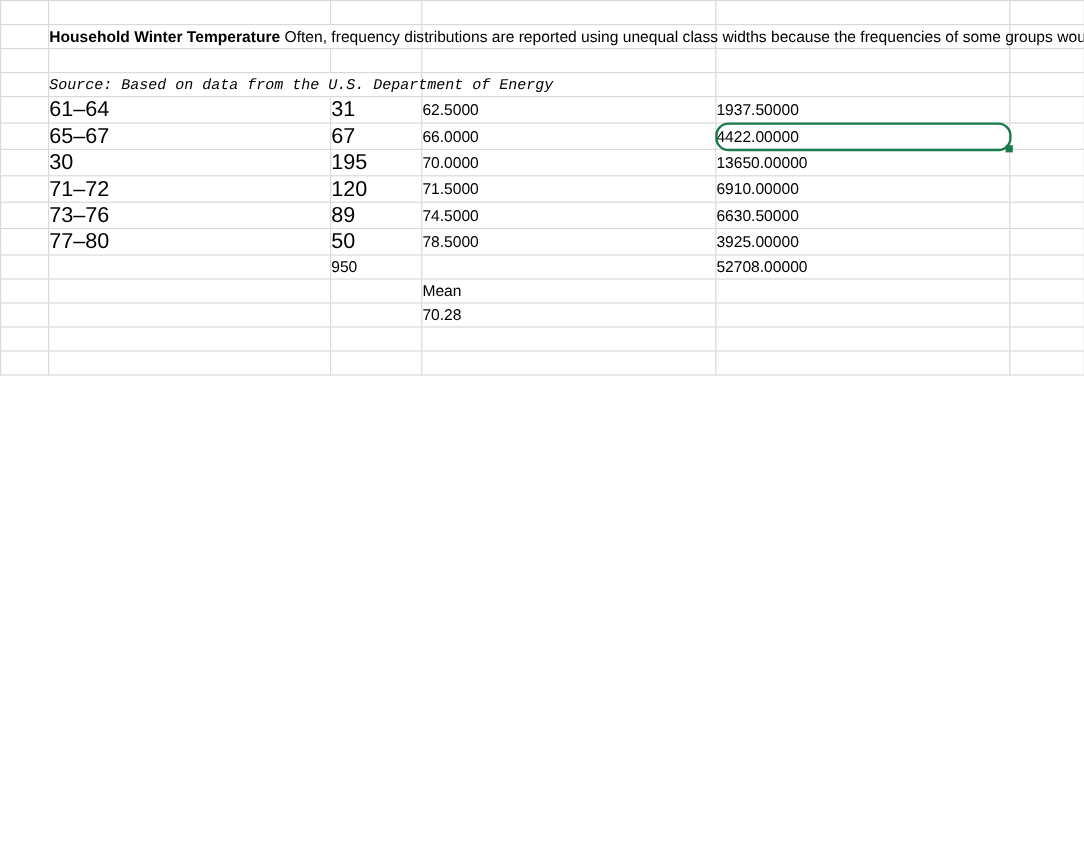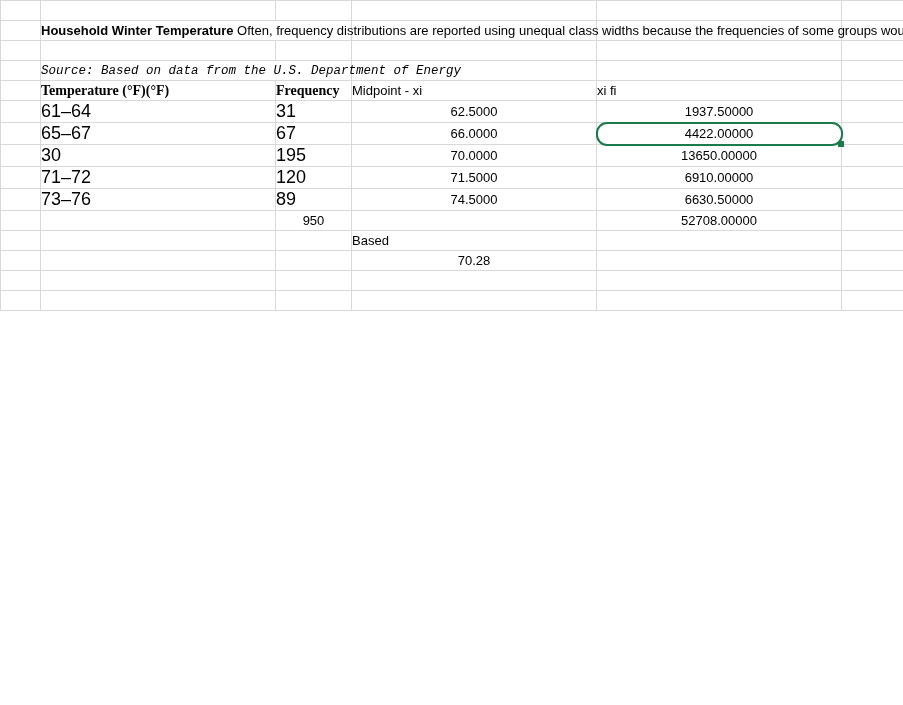--- a/index.html
+++ b/index.html
@@ -66,21 +66,21 @@
   }
   td.dcell {
     border: 1px solid #1a7b6b;
     padding-left: 2px;
     font-size: 18px;
     height: 19px;
   }
 
   td.plainhdr { padding-left: 4px; height:22px; }
 
-  td.num { text-align: center; padding-right: 6px; }
+  td.num { text-align: left; padding-right: 6px; }
   td.lbl { padding-left: 4px; }
 
   
   .active {
     outline: 2px solid #1a7a4a;
     outline-offset: -1px;
     position: relative;
     border-radius: 10px;
   }
   .active::after {
@@ -133,28 +133,20 @@
         </tr>
 
   <tr>
     <td></td>
     <td class="source" colspan="2">Source: Based on data from the U.S. Department of Energy</td>
     <td></td>
     <td></td>
     <td></td>
   </tr>
 
-  <tr>
-    <td></td>
-    <td class="hdr">Temperature (°F)(°F)</td>
-    <td class="hdr">Frequency</td>
-    <td class="plainhdr">Midpoint - xi</td>
-    <td class="plainhdr">xi fi</td>
-    <td></td>
-  </tr>
 
   <tr>
     <td></td>
     <td class="dcell">61–64</td>
     <td class="dcell">31</td>
     <td class="num">62.5000</td>
     <td class="num">1937.50000</td>
     <td></td>
   </tr>
   <tr>
@@ -182,35 +174,43 @@
     <td></td>
   </tr>
   <tr>
     <td></td>
     <td class="dcell">73–76</td>
     <td class="dcell">89</td>
     <td class="num">74.5000</td>
     <td class="num">6630.50000</td>
     <td></td>
   </tr>
+  <tr>
+    <td></td>
+    <td class="dcell">77–80</td>
+    <td class="dcell">50</td>
+    <td class="num">78.5000</td>
+    <td class="num">3925.00000</td>
+    <td></td>
+  </tr>
 
   <tr>
     <td></td>
     <td></td>
     <td class="num">950</td>
     <td></td>
     <td class="num">52708.00000</td>
     <td></td>
   </tr>
 
   <tr>
     <td></td>
     <td></td>
     <td></td>
-    <td class="lbl">Based</td>
+    <td class="lbl">Mean</td>
     <td></td>
     <td></td>
   </tr>
 
   <tr>
     <td></td>
     <td></td>
     <td></td>
     <td class="num">70.28</td>
     <td></td>

